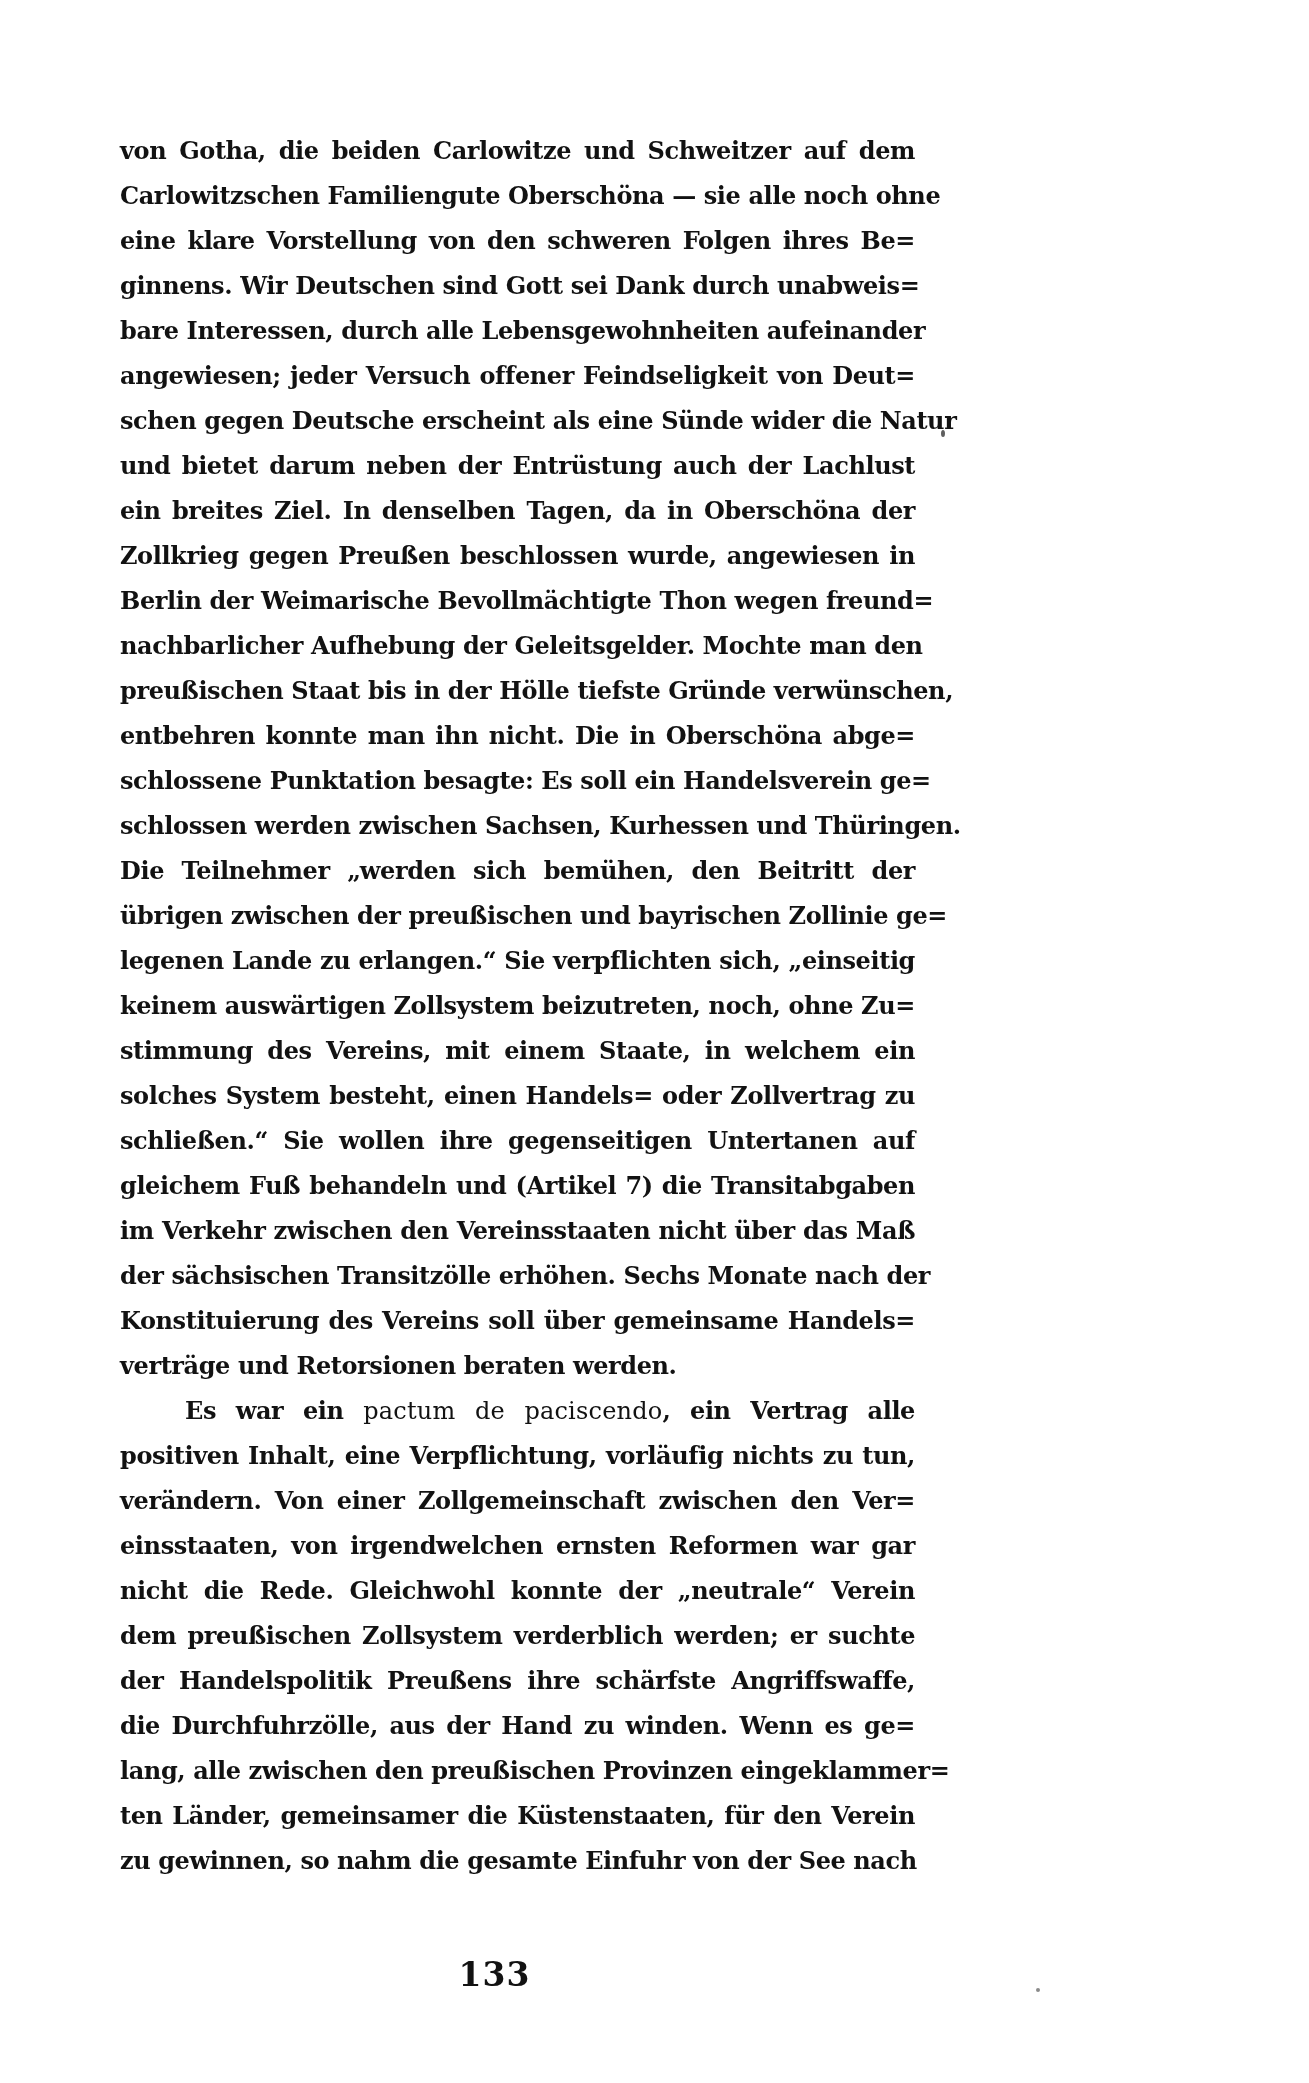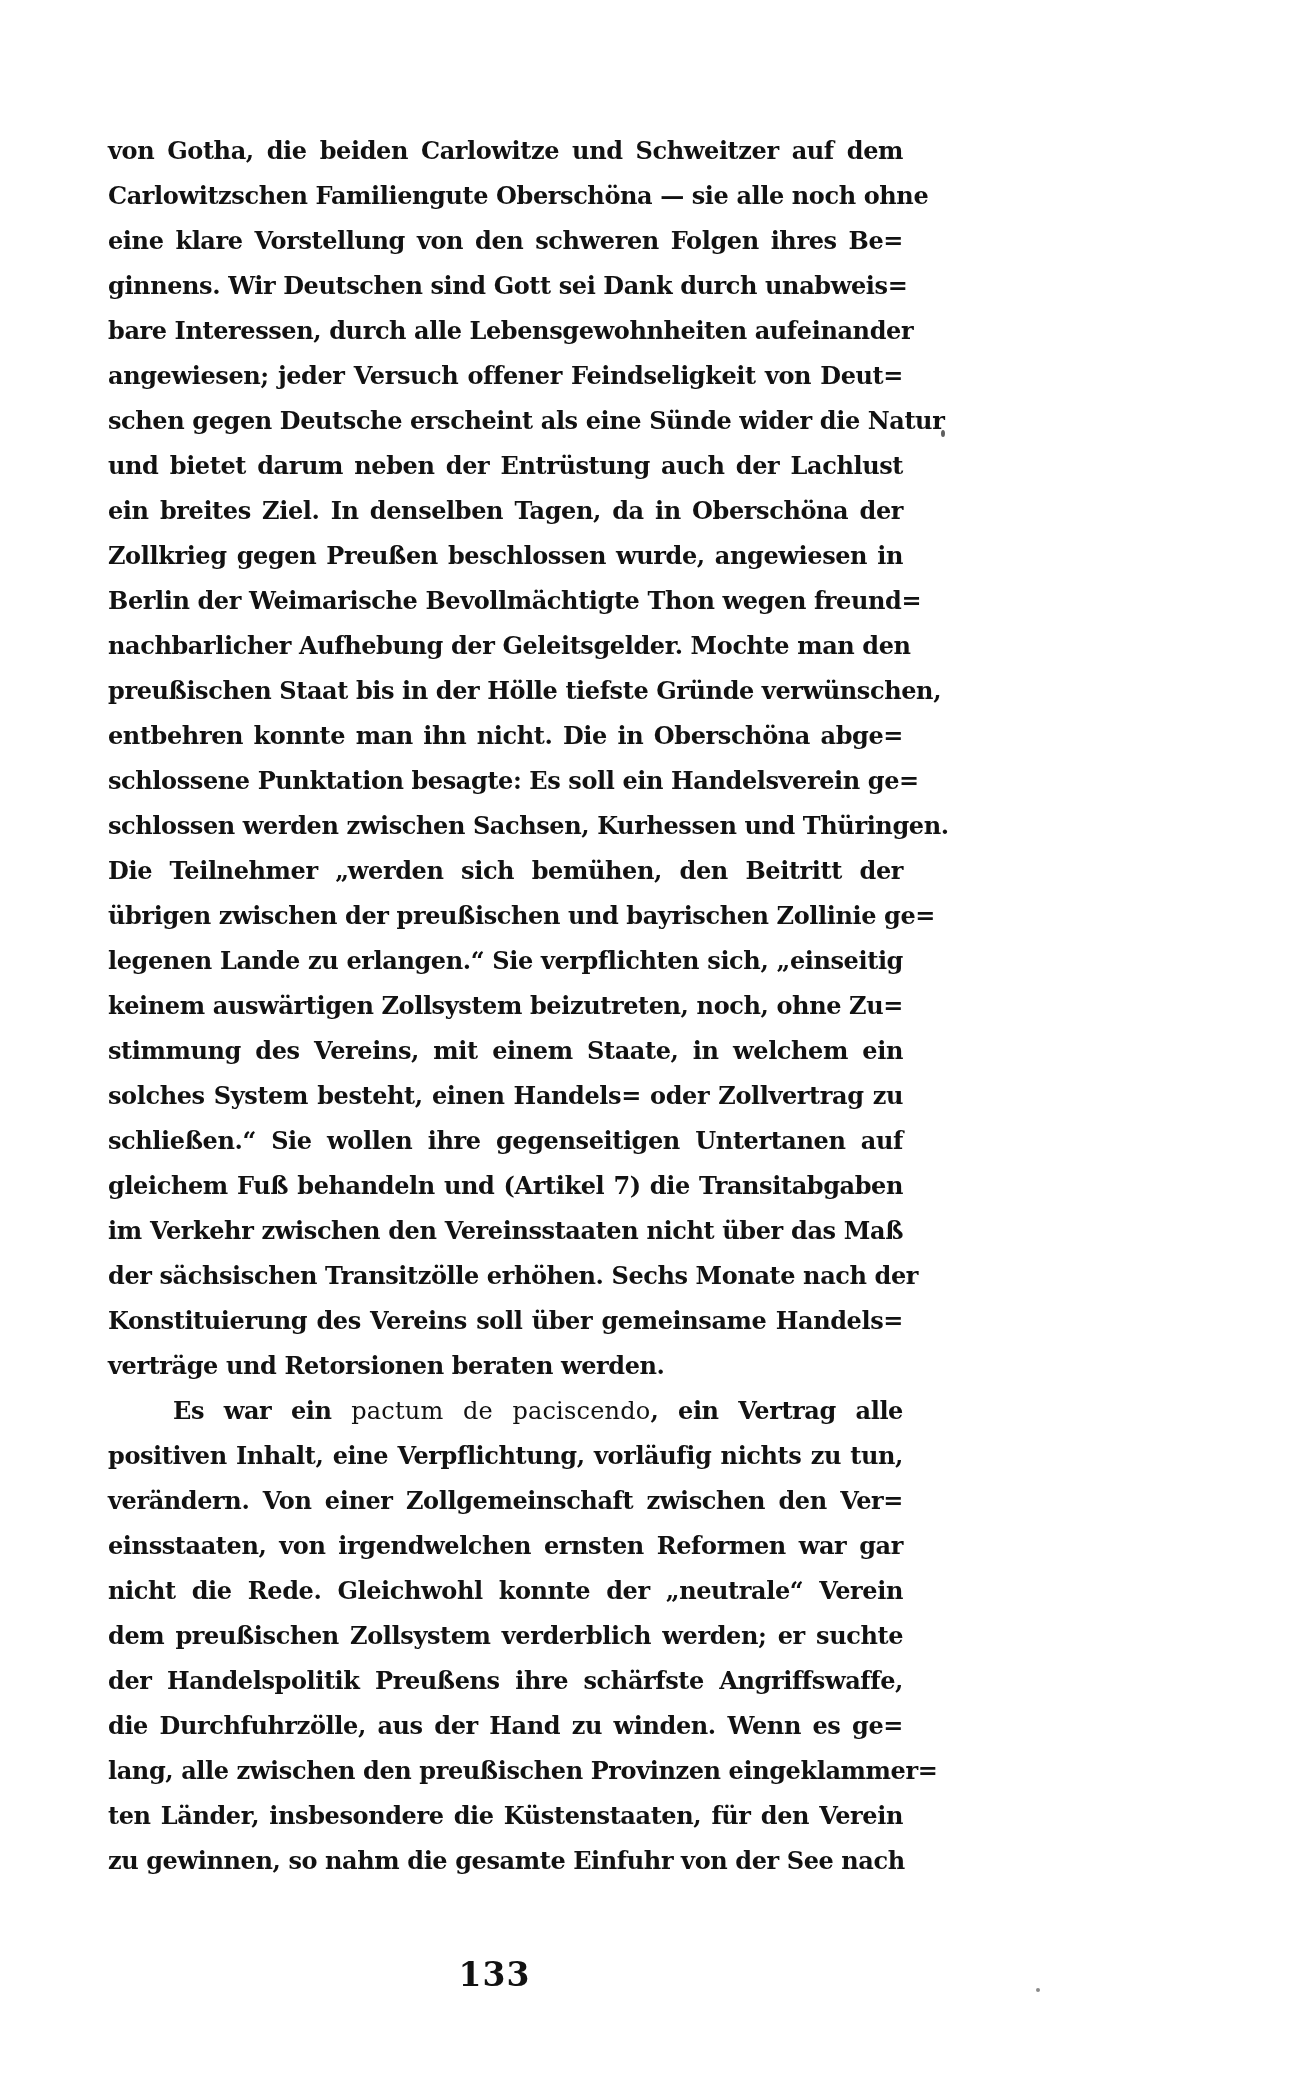--- a/index.html
+++ b/index.html
@@ -12,21 +12,21 @@
     position: relative;
     width: 1309px;
     height: 2083px;
     margin: 0 auto;
     background: #ffffff;
     color: #121212;
     overflow: hidden;
   }
   .text-block {
     position: absolute;
-    left: 108px;
+    left: 120px;
     top: 128px;
     width: 795px;
   }
   .line {
     height: 45px;
     line-height: 45px;
     font-size: 24px;
     font-weight: bold;
     letter-spacing: -0.4px;
     text-align: justify;
@@ -98,19 +98,19 @@
       <div class="line no-justify"><span>verträge und Retorsionen beraten werden.</span></div>
       <div class="line indent"><span>Es war ein </span><span class="latin">pactum de paciscendo</span><span>, ein Vertrag alle</span></div>
       <div class="line"><span>positiven Inhalt, eine Verpflichtung, vorläufig nichts zu tun,</span></div>
       <div class="line"><span>verändern.  Von einer Zollgemeinschaft zwischen den Ver=</span></div>
       <div class="line"><span>einsstaaten, von irgendwelchen ernsten Reformen war gar</span></div>
       <div class="line"><span>nicht die Rede.  Gleichwohl konnte der „neutrale“ Verein</span></div>
       <div class="line"><span>dem preußischen Zollsystem verderblich werden; er suchte</span></div>
       <div class="line"><span>der Handelspolitik Preußens ihre schärfste Angriffswaffe,</span></div>
       <div class="line"><span>die Durchfuhrzölle, aus der Hand zu winden.  Wenn es ge=</span></div>
       <div class="line"><span>lang, alle zwischen den preußischen Provinzen eingeklammer=</span></div>
-      <div class="line"><span>ten Länder, insbesondere die Küstenstaaten, für den Verein</span></div>
+      <div class="line"><span>ten Länder, gemeinsamer die Küstenstaaten, für den Verein</span></div>
       <div class="line"><span>zu gewinnen, so nahm die gesamte Einfuhr von der See nach</span></div>
     </div>
   <div class="page-number">133</div>
   <div class="speck speck-1"></div>
   <div class="speck speck-2"></div>
 </div>
 
 </body></html>

